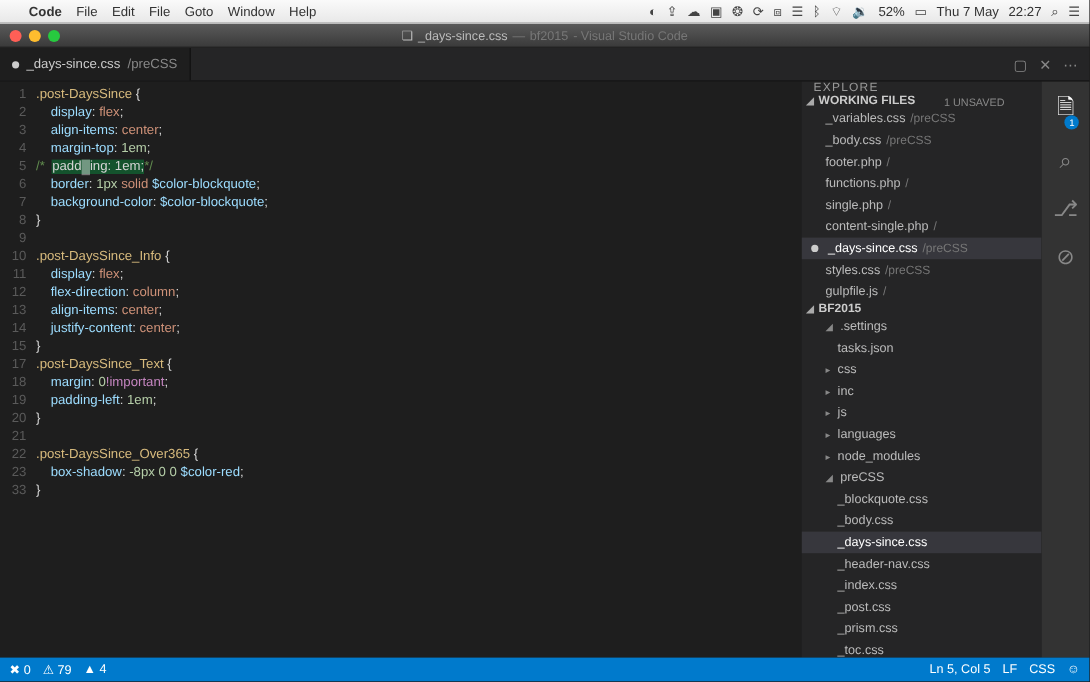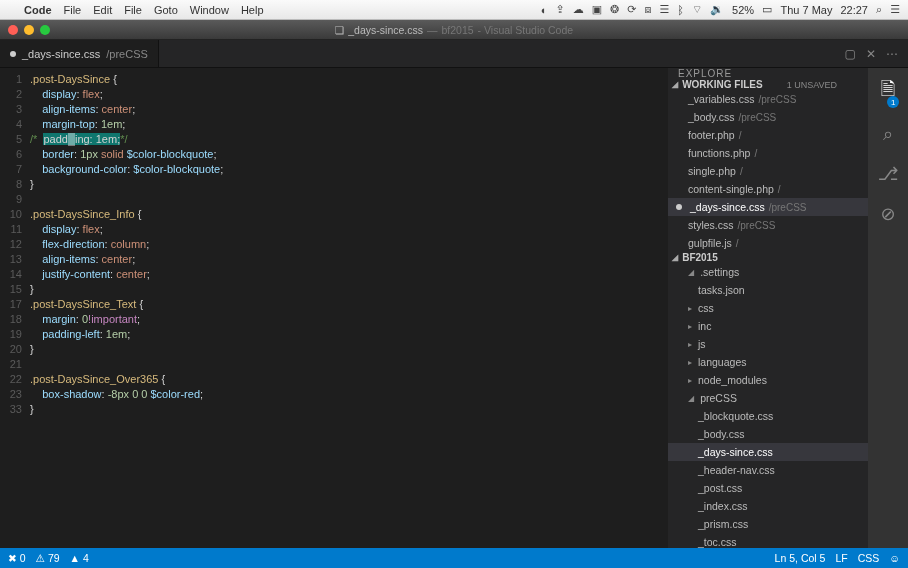--- a/index.html
+++ b/index.html
@@ -26,21 +26,21 @@
 .tab{height:100%;display:flex;align-items:center;padding:0 10px;gap:6px;color:#ccc;background:#1e1e1e;border-right:1px solid #111;}
 .tab .dot{width:6px;height:6px;border-radius:50%;background:#ccc;}
 .tab .dim{color:#888;}
 .tab-actions{margin-left:auto;display:flex;gap:10px;padding-right:10px;color:#888;font-size:12px;}
 
 
 .main{position:absolute;top:68px;bottom:20px;left:0;right:0;display:flex;}
 .editor{flex:1;background:#1e1e1e;color:#d4d4d4;font-family:Menlo,Consolas,monospace;font-size:11px;line-height:15px;padding-top:4px;overflow:hidden;}
 .gutter{display:inline-block;width:30px;text-align:right;color:#5a5a5a;padding-right:8px;user-select:none;}
 .code-line{white-space:pre;}
-.sel{background:#0f766e;}
+.sel{background:#14532d;}
 .cursor{display:inline-block;width:7px;height:13px;background:rgba(255,255,255,.4);vertical-align:text-top;}
 
 .tk-sel   {color:#d7ba7d;}
 .tk-punc  {color:#d4d4d4;}
 .tk-prop  {color:#9cdcfe;}
 .tk-val   {color:#ce9178;}
 .tk-num   {color:#b5cea8;}
 .tk-var   {color:#9cdcfe;}
 .tk-key   {color:#c586c0;text-align:center;}
 .tk-cmt   {color:#608b4e;}
@@ -250,24 +250,24 @@
         <div class="sb-item nest1">
           <span>_body.css</span>
         </div>
         <div class="sb-item nest1 active">
           <span>_days-since.css</span>
         </div>
         <div class="sb-item nest1">
           <span>_header-nav.css</span>
         </div>
         <div class="sb-item nest1">
+          <span>_index.css</span>
+        </div>
+        <div class="sb-item nest1">
           <span>_post.css</span>
-        </div>
-        <div class="sb-item nest1">
-          <span>_index.css</span>
         </div>
         <div class="sb-item nest1">
           <span>_prism.css</span>
         </div>
         <div class="sb-item nest1">
           <span>_toc.css</span>
         </div>
       </div>
   </div>
 

